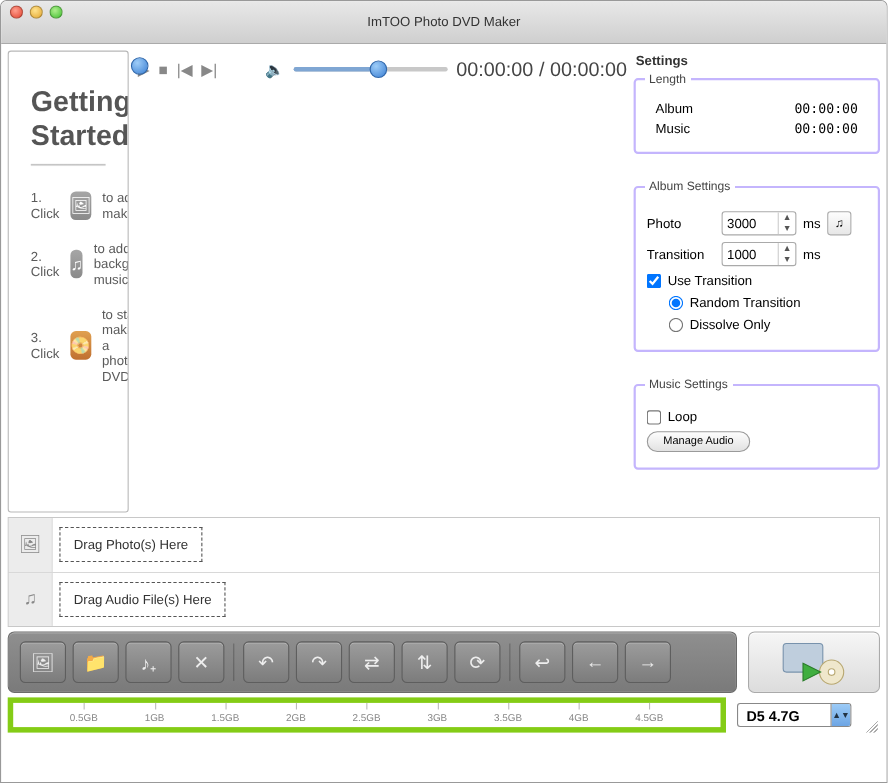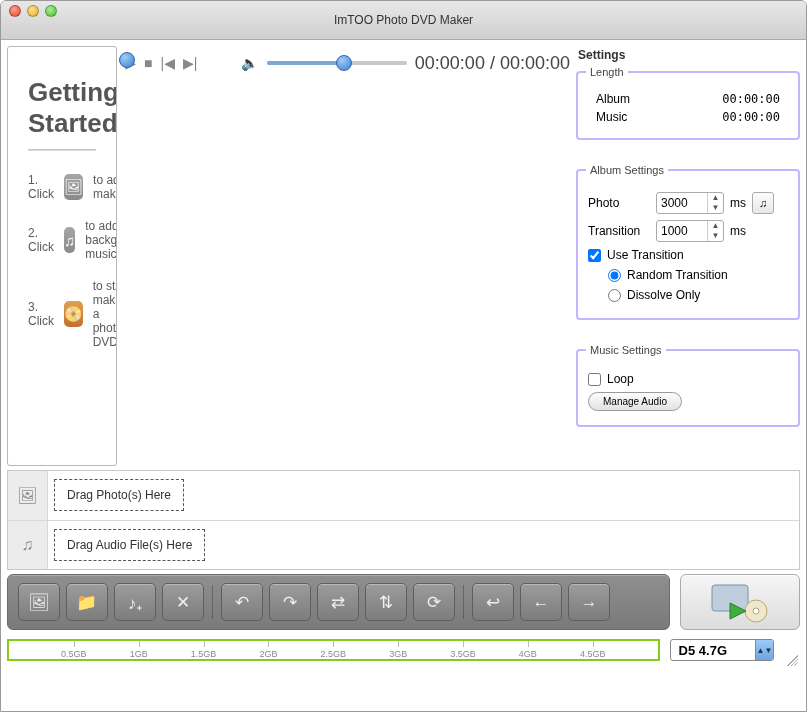--- a/index.html
+++ b/index.html
@@ -56,21 +56,21 @@
   .dropzone { border: 1px dashed #555; padding: 8px 12px; color: #333; font-size: 12px; }
 
   .toolbar-wrap { display: flex; gap: 10px; align-items: stretch; }
   .toolbar { flex: 1; background: linear-gradient(#8f8f8f,#7a7a7a); border: 1px solid #6a6a6a; border-radius: 6px; padding: 8px 10px; display: flex; gap: 6px; align-items: center; box-shadow: inset 0 1px 0 rgba(255,255,255,.25); }
   .tbtn { width: 42px; height: 38px; border: 1px solid #5e5e5e; border-radius: 5px; background: linear-gradient(#9c9c9c,#7c7c7c); display: flex; align-items: center; justify-content: center; color: #eee; font-size: 17px; box-shadow: inset 0 1px 0 rgba(255,255,255,.3); cursor: pointer; }
   .tdiv { width: 1px; height: 34px; background: rgba(0,0,0,.25); margin: 0 2px; }
   .bigbtn { width: 120px; border: 1px solid #aaa; border-radius: 6px; background: linear-gradient(#f6f6f6,#dcdcdc); display: flex; align-items: center; justify-content: center; font-size: 30px; cursor: pointer; box-shadow: inset 0 1px 0 #fff; }
   .bigbtn svg { width: 64px; height: 42px; }
 
   .footer { display: flex; align-items: center; gap: 10px; height: 32px; }
-  .ruler { flex: 1; border: 2px solid #84cc16; height: 22px; position: relative; background: #fff; font-size: 9px; color: #888; }
+  .ruler { flex: 1; border: 5px solid #84cc16; height: 32px; position: relative; background: #fff; font-size: 9px; color: #888; }
   .ruler .tick { position: absolute; top: 0; height: 6px; border-left: 1px solid #bbb; }
   .ruler .lbl { position: absolute; top: 8px; transform: translateX(-50%); }
   .disc-sel { display: flex; align-items: center; border: 1px solid #888; border-radius: 3px; height: 22px; background: #fff; overflow: hidden; }
   .disc-sel span { padding: 0 28px 0 8px; font-size: 13px; font-weight: bold; }
   .disc-sel .dd { width: 18px; height: 22px; background: linear-gradient(#9ecdf8,#6aa3e3); display: flex; flex-direction: column; align-items: center; justify-content: center; border-left: 1px solid #888; font-size: 8px; color: #234; }
   .resize { width: 14px; height: 14px; align-self: flex-end; margin-right: 2px; background:
     linear-gradient(135deg, transparent 60%, #aaa 60%, #aaa 65%, transparent 65%,
                     transparent 72%, #aaa 72%, #aaa 77%, transparent 77%,
                     transparent 84%, #aaa 84%, #aaa 89%, transparent 89%); }
 </style>

